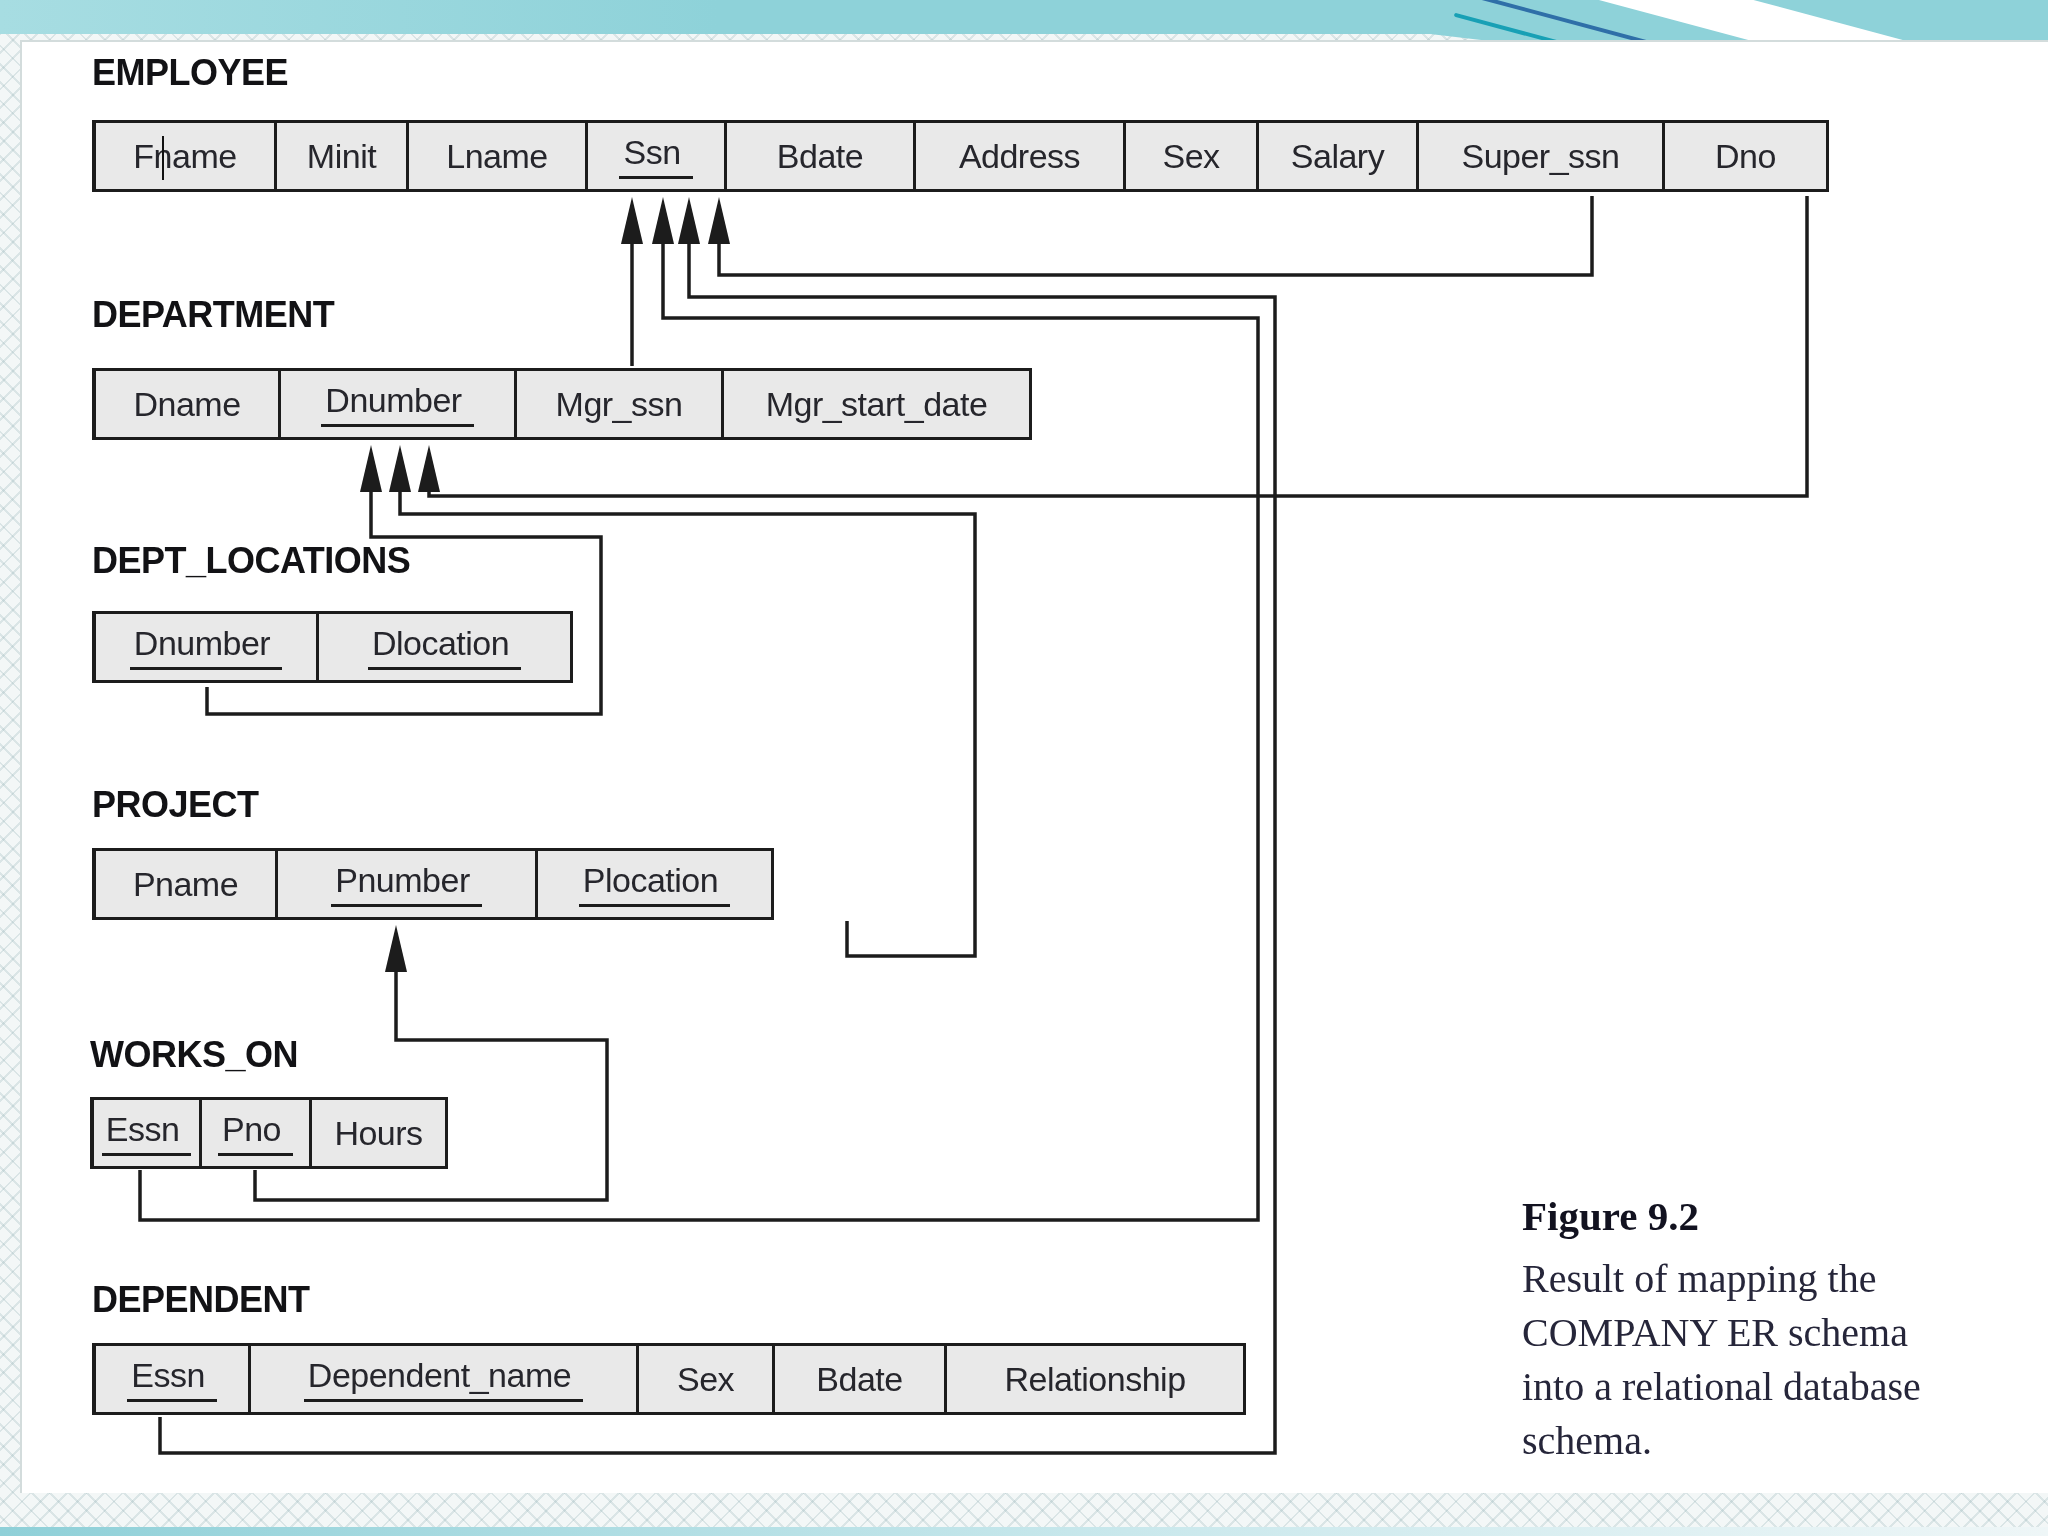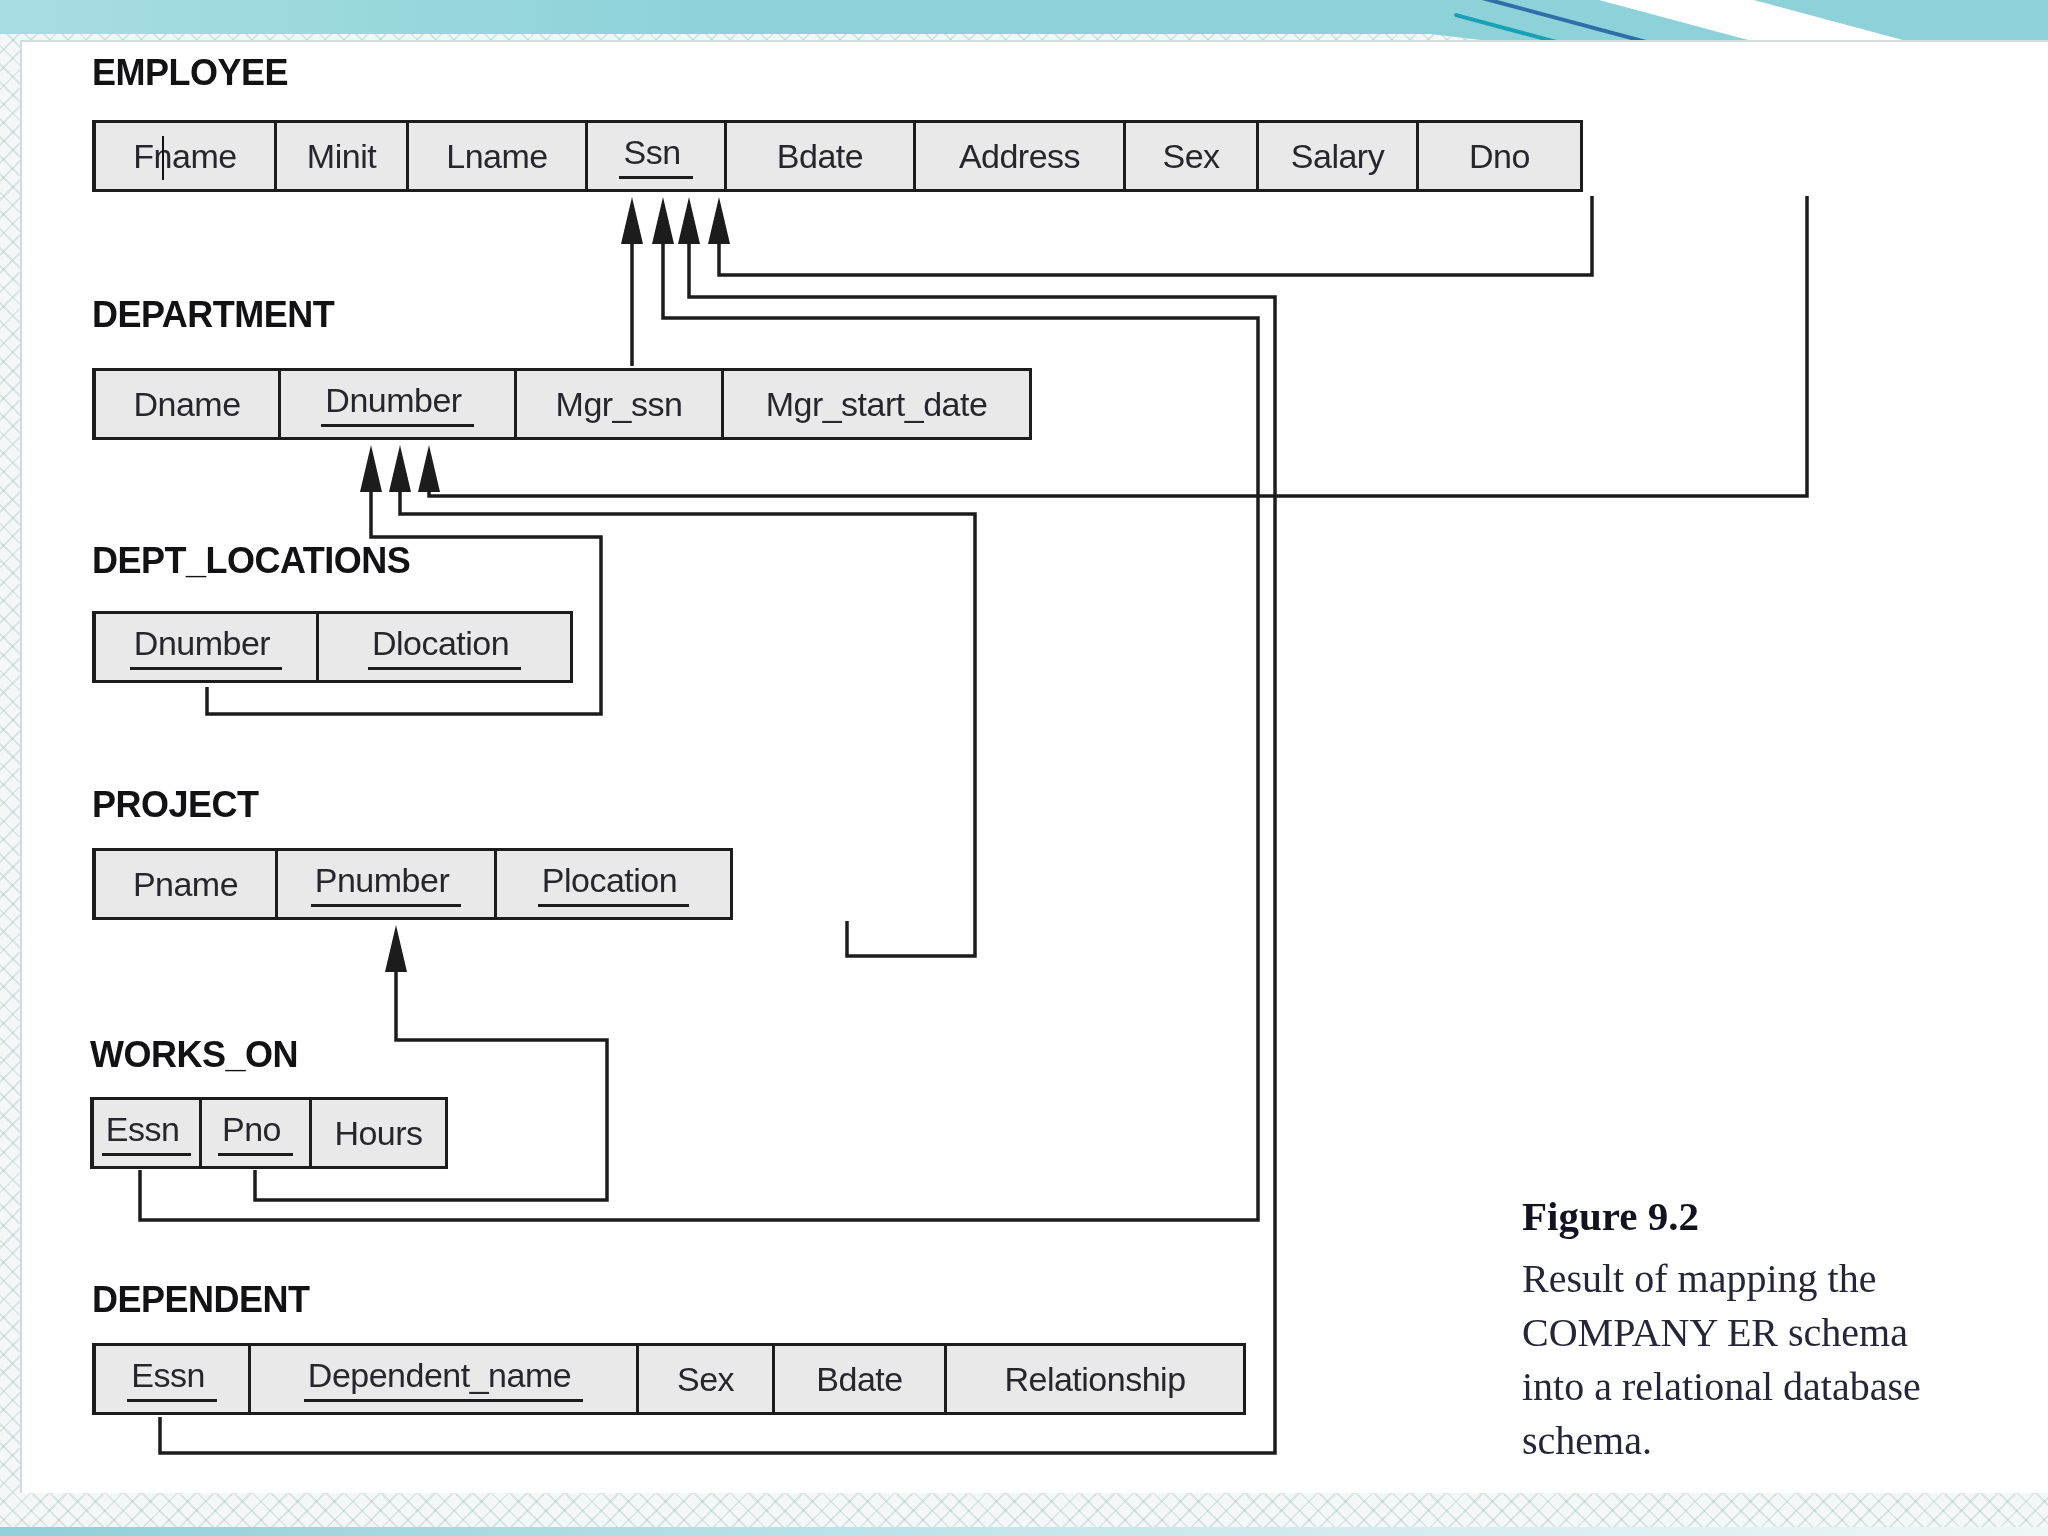--- a/index.html
+++ b/index.html
@@ -85,20 +85,23 @@
     </div>
   <div class="cell" style="width:210px">
       <span>Address</span>
     </div>
   <div class="cell" style="width:133px">
       <span>Sex</span>
     </div>
   <div class="cell" style="width:160px">
       <span>Salary</span>
     </div>
+  <div class="cell" style="width:246px">
+      <span>Super_ssn</span>
+    </div>
   <div class="cell" style="width:164px">
       <span>Dno</span>
     </div>
 </div>
 
 <div class="tbl-name" style="left:92px;top:294px">DEPARTMENT</div>
 <div class="trow" style="left:92px;top:368px">
   <div class="cell first" style="width:189px">
       <span>Dname</span>
     </div>
@@ -121,21 +124,21 @@
   <div class="cell" style="width:254px">
       <span class="pk">Dlocation</span>
     </div>
 </div>
 
 <div class="tbl-name" style="left:92px;top:784px">PROJECT</div>
 <div class="trow" style="left:92px;top:848px">
   <div class="cell first" style="width:186px">
       <span>Pname</span>
     </div>
-  <div class="cell" style="width:219px">
+  <div class="cell" style="width:260px">
       <span class="pk">Pnumber</span>
     </div>
   <div class="cell" style="width:236px">
       <span class="pk">Plocation</span>
     </div>
 </div>
 
 <div class="tbl-name" style="left:90px;top:1034px">WORKS_ON</div>
 <div class="trow" style="left:90px;top:1097px">
   <div class="cell first" style="width:112px">

